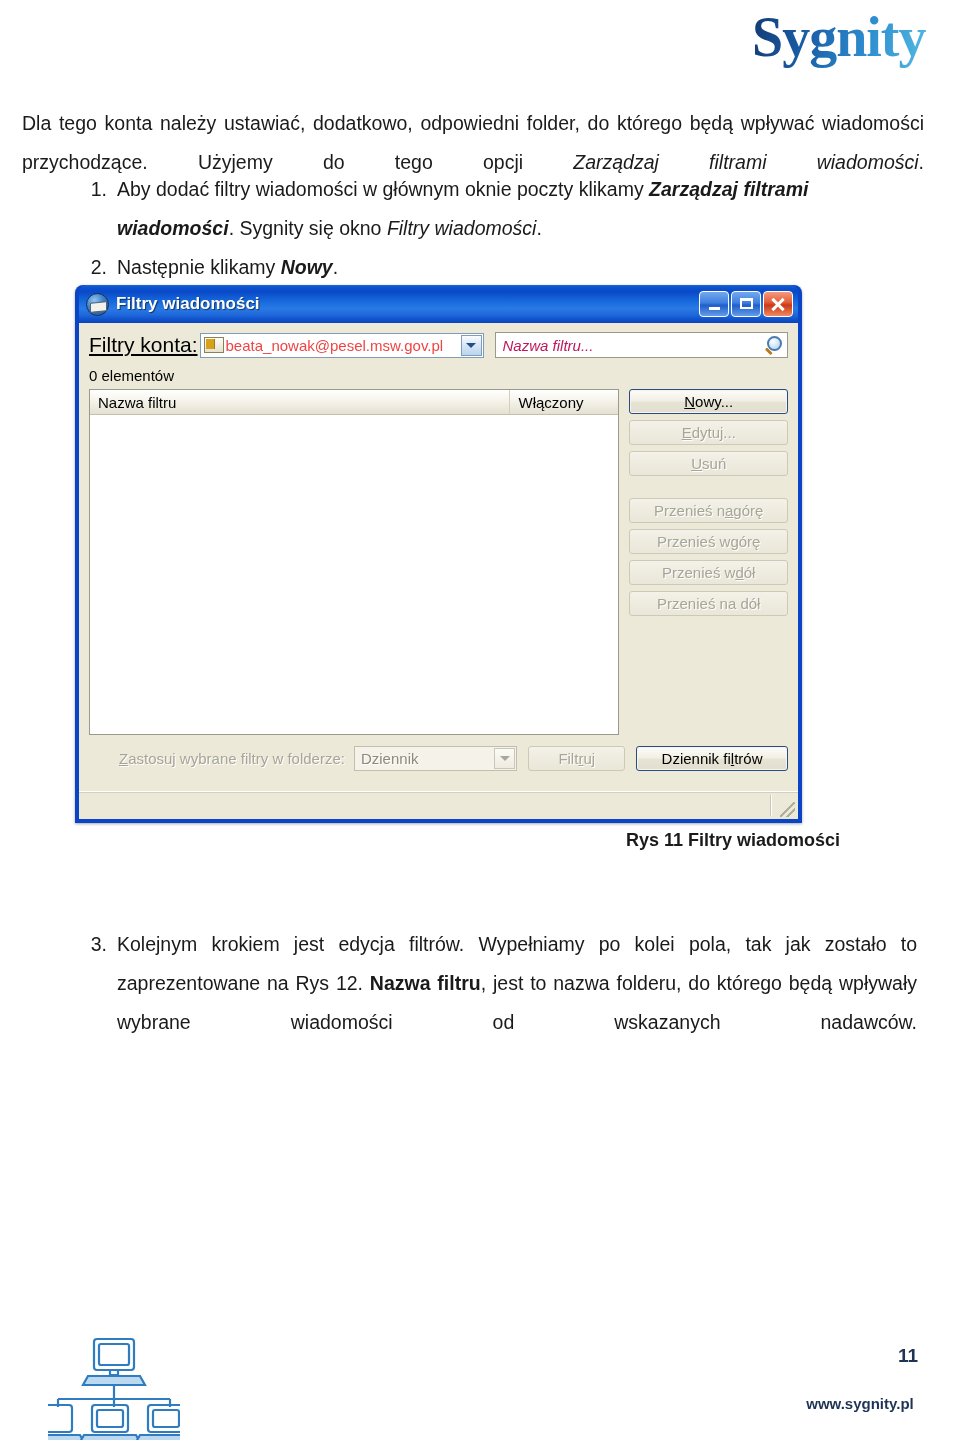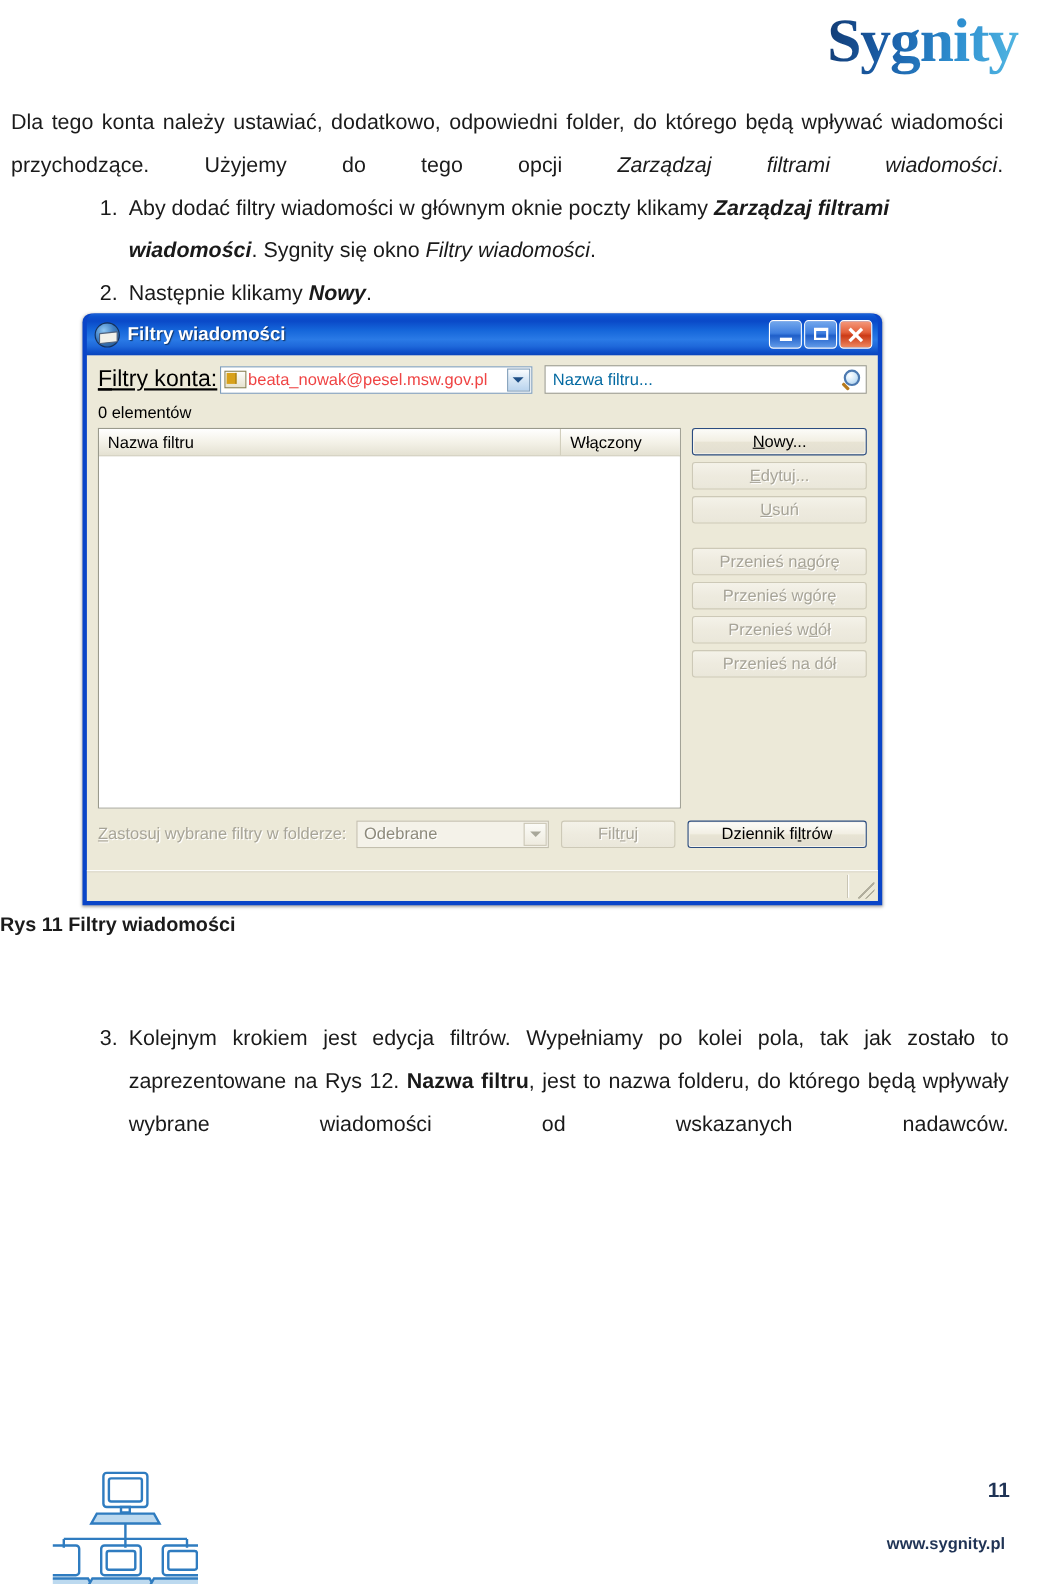--- a/index.html
+++ b/index.html
@@ -34,21 +34,21 @@
   }
 
   
   .doc {
     position: absolute;
     left: 0; top: 0;
     width: 960px;
   }
   p.para {
     position: absolute;
-    margin: 0;
+    margin: 12px;
     font-size: 19.5px;
     line-height: 39px;
     color: #1b1b1b;
   }
   .just { text-align: justify; text-justify: inter-word; }
   .just::after { content: ""; display: inline-block; width: 100%; }
 
   #intro-paragraph {
     left: 10px; top: 92px; width: 902px;
   }
@@ -78,21 +78,21 @@
   #steps-a { left: 117px; top: 170px; width: 800px; }
   #steps-b { left: 117px; top: 925px; width: 800px; }
   #steps-b li.step { text-align: justify; }
   #steps-b li.step::after { content: ""; display: inline-block; width: 100%; }
 
   
   #figure-caption {
     position: absolute;
     left: 0; top: 830px;
     width: 840px;
-    text-align: left;
+    text-align: right;
     font-size: 18px;
     font-weight: bold;
     color: #1b1b1b;
   }
 
   
   #filters-dialog {
     position: absolute;
     left: 75px; top: 285px;
     width: 727px; height: 538px;
@@ -248,22 +248,23 @@
     height: 26px;
     background: #ffffff;
     border: 1px solid #9a9a8c;
     box-sizing: border-box;
     display: flex; align-items: center;
     padding: 0 4px 0 7px;
   }
   #filter-search-placeholder {
     flex: 1 1 auto;
     font-size: 15px;
-    color: #0369a1;
+    color: #be185d;
     white-space: nowrap;
+    font-style: italic;
   }
   #search-icon {
     width: 20px; height: 20px; position: relative; flex: 0 0 auto;
   }
   #search-icon .lens {
     position: absolute; left: 4px; top: 1px;
     width: 11px; height: 11px; border-radius: 50%;
     border: 2px solid #4c79b0;
     background: radial-gradient(circle at 35% 30%, #ffffff 0%, #cfe6f8 55%, #9cc6e8 100%);
   }
@@ -341,20 +342,21 @@
   }
   .gap-sm { height: 6px; }
   .gap-lg { height: 22px; }
   .u { text-decoration: underline; }
 
   
   #bottom-row {
     display: flex; align-items: center;
     height: 27px;
     margin-top: 10px;
+    margin-left: 30px;
   }
   #apply-label {
     font-size: 15px;
     color: #a7a498;
     text-shadow: 1px 1px 0 #fff;
     white-space: nowrap;
     margin-right: 9px;
   }
   #folder-combo {
     width: 177px; height: 25px;
@@ -538,21 +540,21 @@
           <div class="gap-sm"></div>
           <div class="xp-btn disabled">
               <span>Przenieś na dół</span>
             </div>
         </div>
       </div>
 
       <div id="bottom-row">
         <div id="apply-label"><span class="u">Z</span><span>astosuj wybrane filtry w folderze:</span></div>
         <div id="folder-combo">
-          <div id="folder-value">Odebrane</div>
+          <div id="folder-value">Dziennik</div>
           <div id="folder-combo-arrow">
               <span class="caret-down dim"></span>
             </div>
         </div>
         <div class="xp-btn disabled" id="filter-button">
             <span>Filt</span>
             <span class="u">r</span>
             <span>uj</span>
           </div>
         <div class="xp-btn default" id="log-button">

